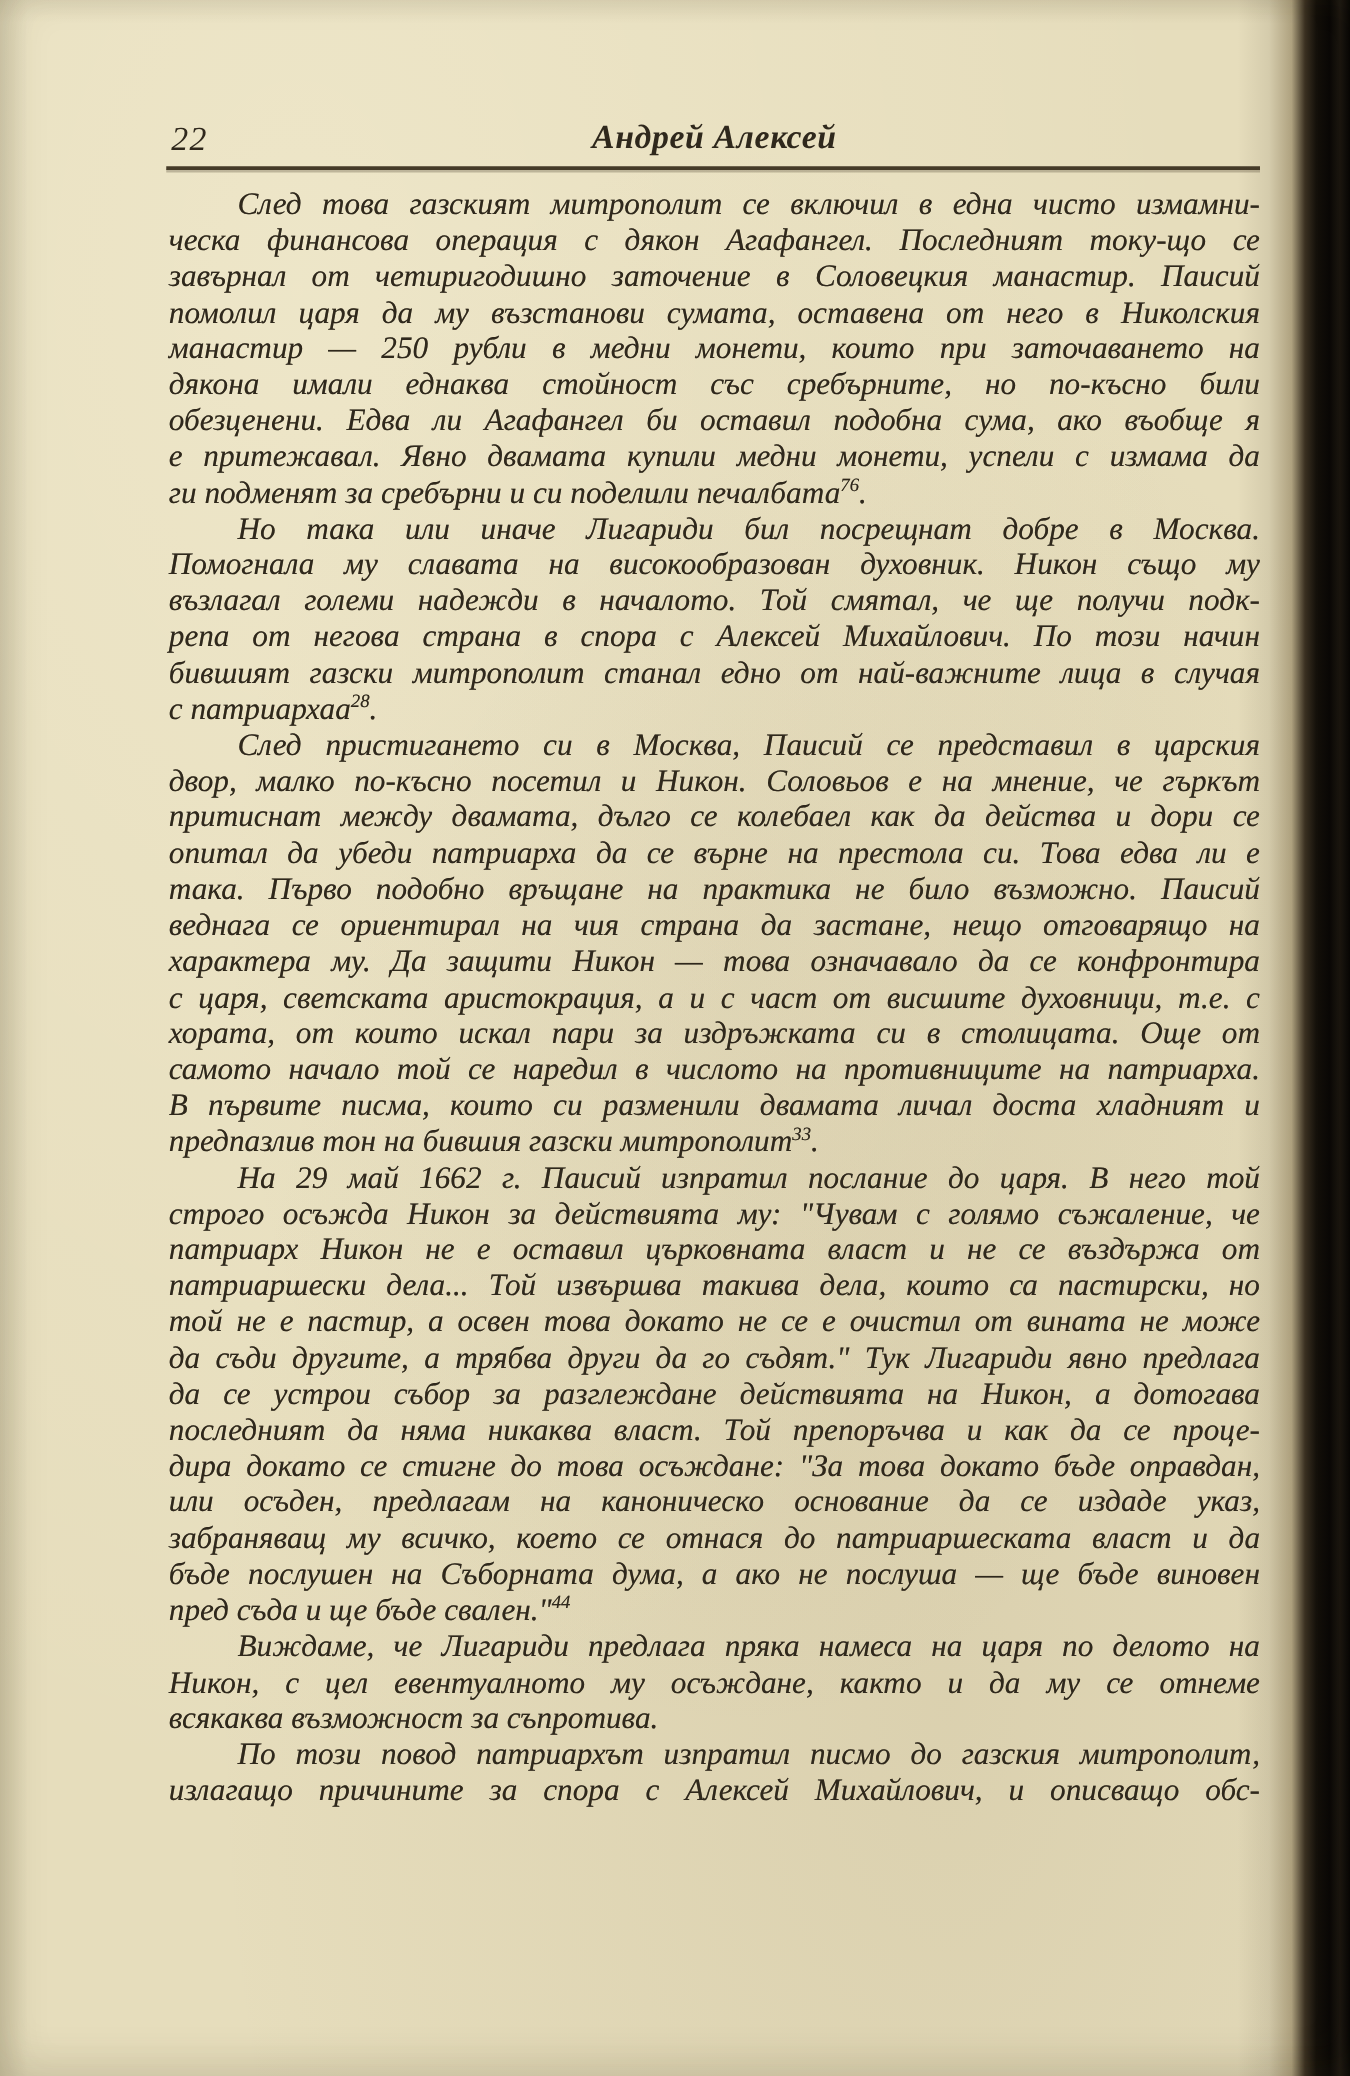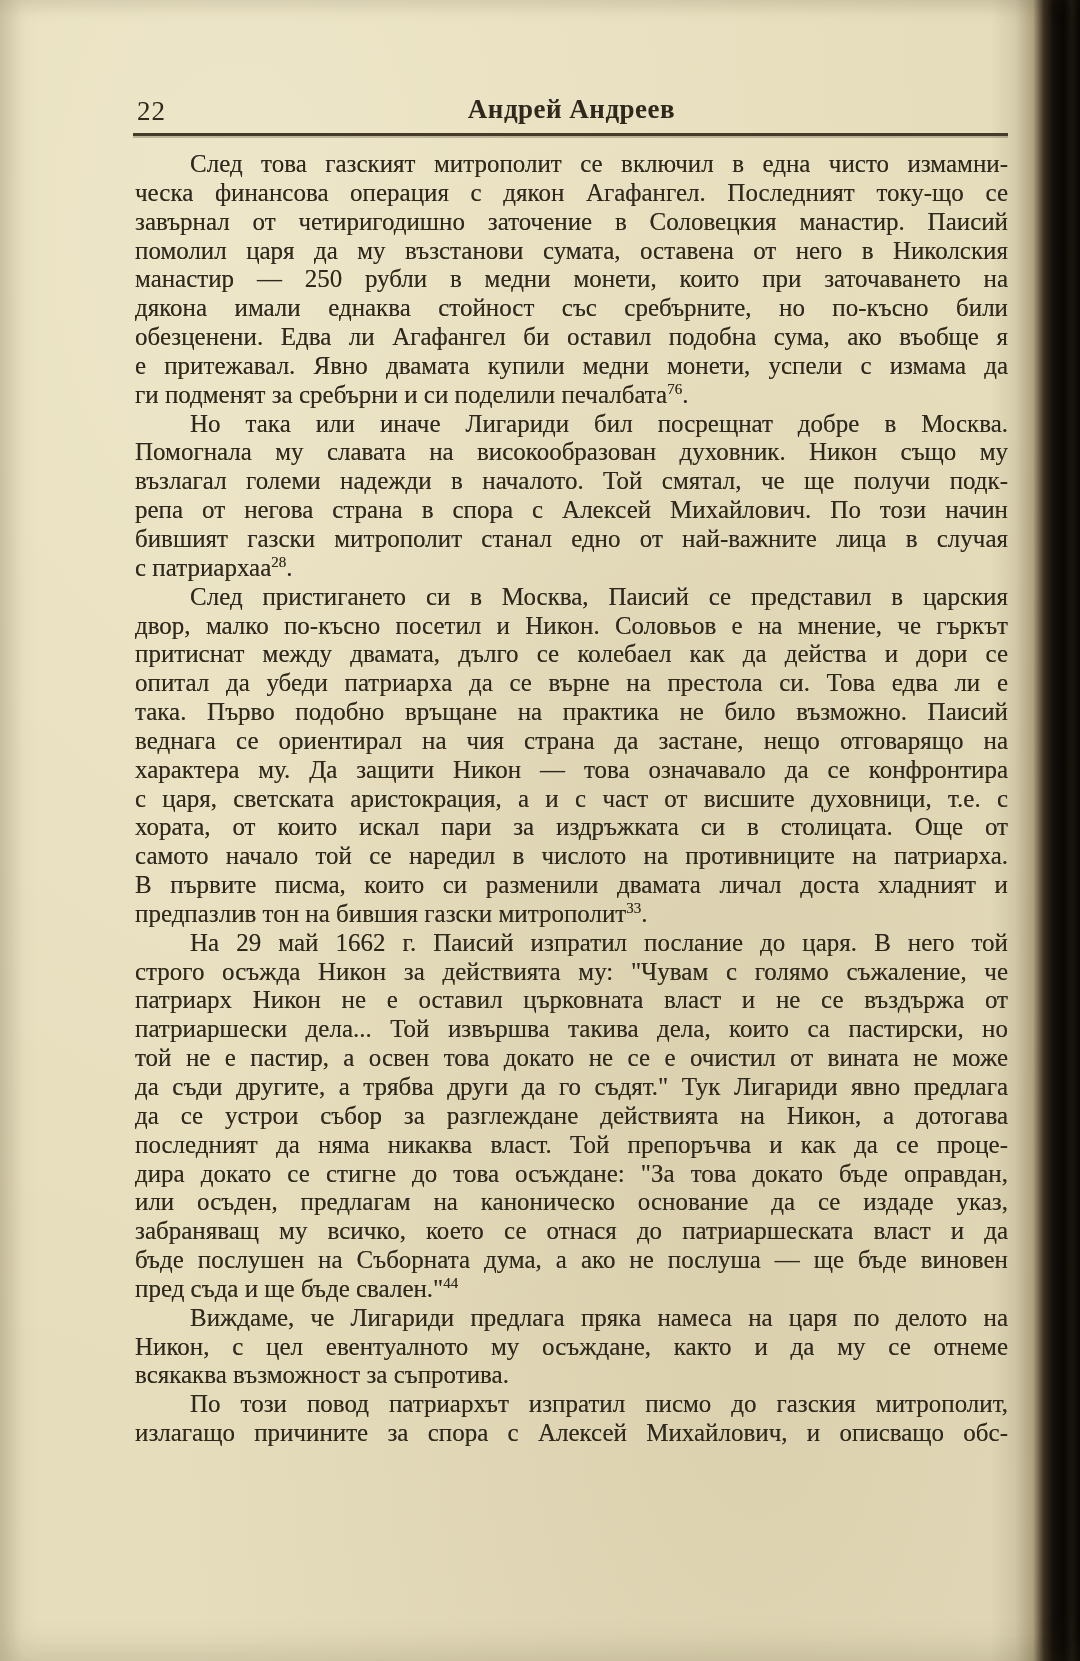--- a/index.html
+++ b/index.html
@@ -15,20 +15,21 @@
     overflow:hidden;
     font-family:"Liberation Serif","DejaVu Serif",serif;
     color:var(--ink);
     background:
       radial-gradient(ellipse at 22% 14%, rgba(255,250,228,0.30), transparent 60%),
       radial-gradient(ellipse at 70% 82%, rgba(120,100,60,0.10), transparent 55%),
       radial-gradient(ellipse at 55% 45%, rgba(130,110,70,0.07), transparent 50%),
       linear-gradient(to right, rgba(95,80,48,0.14) 0px, rgba(95,80,48,0) 22px),
       linear-gradient(to bottom, rgba(95,80,48,0.10) 0px, rgba(95,80,48,0) 18px),
       var(--paper);
+    font-style: italic;
   }
   
   .binding{
     position:absolute;top:0;right:0;width:90px;height:100%;
     background:linear-gradient(to right,
       rgba(60,50,30,0) 0%,
       rgba(60,50,30,0.10) 28%,
       rgba(145,130,95,0.65) 48%,
       #3a3021 60%,
       #14100a 70%,
@@ -70,21 +71,21 @@
     vertical-align:super;
     line-height:0;
     letter-spacing:0;
   }
 </style>
 </head>
 <body>
 
 <div class="page">
   <div class="pagenum">22</div>
-  <div class="running-header">Андрей Андреев</div>
+  <div class="running-header">Андрей Алексей</div>
   <div class="header-rule"></div>
   <div class="body-text">
       <div>
         <div class="line indent">След това газският митрополит се включил в една чисто измамни-</div>
         <div class="line">ческа финансова операция с дякон Агафангел. Последният току-що се</div>
         <div class="line">завърнал от четиригодишно заточение в Соловецкия манастир. Паисий</div>
         <div class="line">помолил царя да му възстанови сумата, оставена от него в Николския</div>
         <div class="line">манастир — 250 рубли в медни монети, които при заточаването на</div>
         <div class="line">дякона имали еднаква стойност със сребърните, но по-късно били</div>
         <div class="line">обезценени. Едва ли Агафангел би оставил подобна сума, ако въобще я</div>

